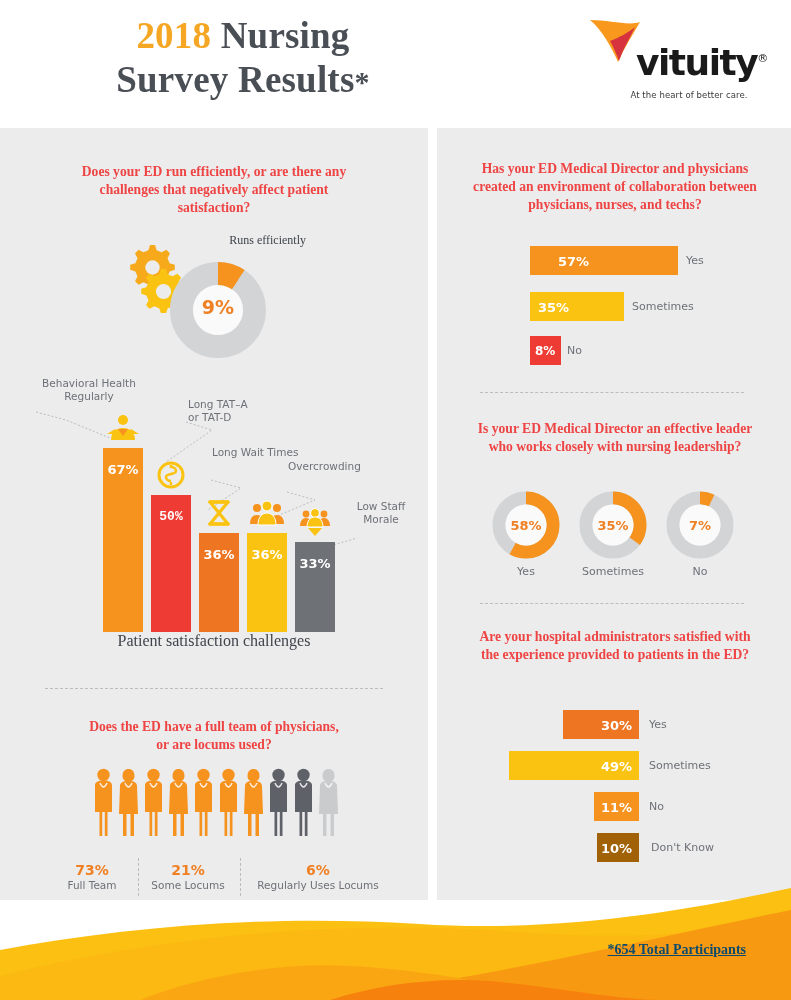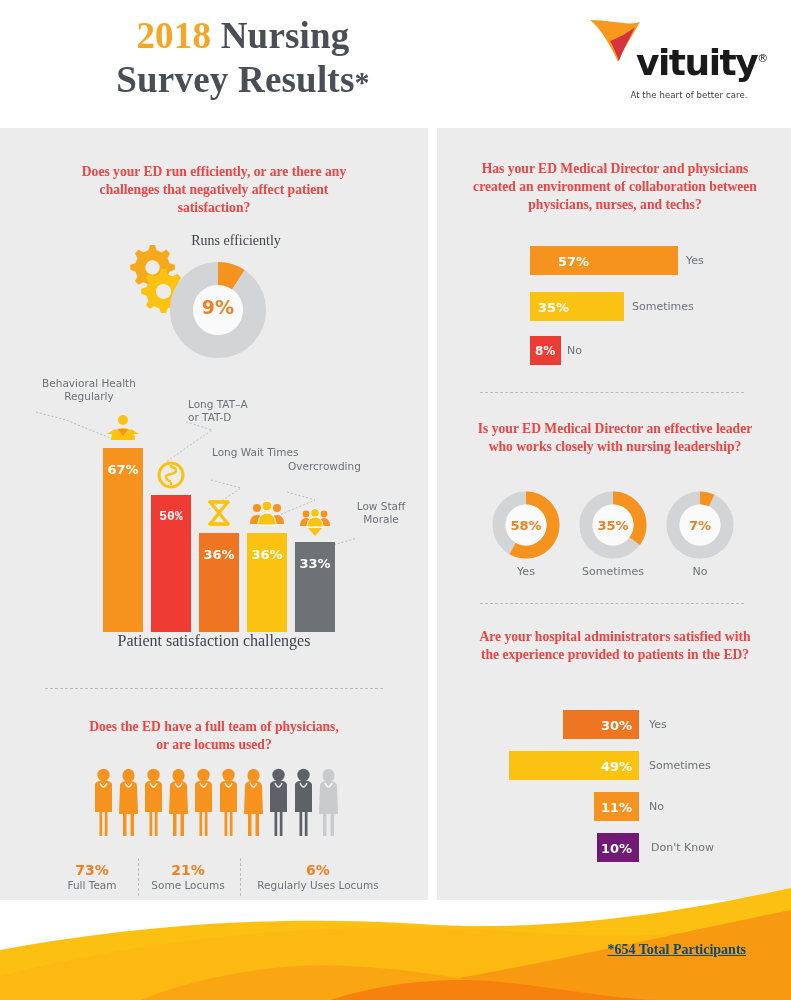--- a/index.html
+++ b/index.html
@@ -60,21 +60,21 @@
   
   .donut-label {
     position: absolute; text-align: center;
     font-family: "DejaVu Sans", sans-serif;
     font-size: 11px; color: #6d7177;
   }
 
   
   #runs-eff-cap {
     position: absolute; left: 166px; top: 233px; width: 140px;
-    font-family: "Liberation Serif", serif; font-size: 14px; color: #3f444b; text-align: center;
+    font-family: "Liberation Serif", serif; font-size: 12px; color: #3f444b; text-align: right;
   }
   #gear-icon { position: absolute; left: 128px; top: 243px; width: 66px; height: 70px; }
   #donut-eff { position: absolute; left: 170px; top: 262px; width: 96px; height: 96px; }
   #donut-eff-val {
     position: absolute; left: 170px; top: 296px; width: 96px;
     text-align: center; font-family: "DejaVu Sans", sans-serif;
     font-size: 19px; font-weight: 700; color: #ef8023;
   }
 
   
@@ -407,21 +407,21 @@
   <div class="hbar" style="left:509px; top:751px; width:130px; background:#fbc311;">
     <div class="val">49%</div>
   </div>
   <div class="hlabel" style="left:649px; top:759px;">Sometimes</div>
 
   <div class="hbar" style="left:594px; top:792px; width:45px; background:#f6921e;">
     <div class="val">11%</div>
   </div>
   <div class="hlabel" style="left:649px; top:800px;">No</div>
 
-  <div class="hbar" style="left:597px; top:833px; width:42px; background:#701a75;">
+  <div class="hbar" style="left:597px; top:833px; width:42px; background:#a16207;">
     <div class="val">10%</div>
   </div>
   <div class="hlabel" style="left:651px; top:841px;">Don't Know</div>
 
   <svg id="waves" viewBox="0 0 791 120" preserveAspectRatio="none">
     <path d="M0,70 C120,48 260,34 420,44 C560,53 690,30 791,8 L791,120 L0,120 Z" fill="#fcc013"></path>
     <path d="M0,96 C150,58 330,38 520,52 C640,61 720,52 791,38 L791,120 L0,120 Z" fill="#fcb813" opacity=".9"></path>
     <path d="M791,30 C700,48 600,72 470,96 C380,112 300,118 230,120 L791,120 Z" fill="#f79a11"></path>
     <path d="M140,120 C200,96 280,82 350,86 C430,90 520,108 560,120 Z" fill="#faa613"></path>
     <path d="M330,120 C380,104 440,96 500,102 C560,108 620,120 660,120 Z" fill="#f6820d"></path>

